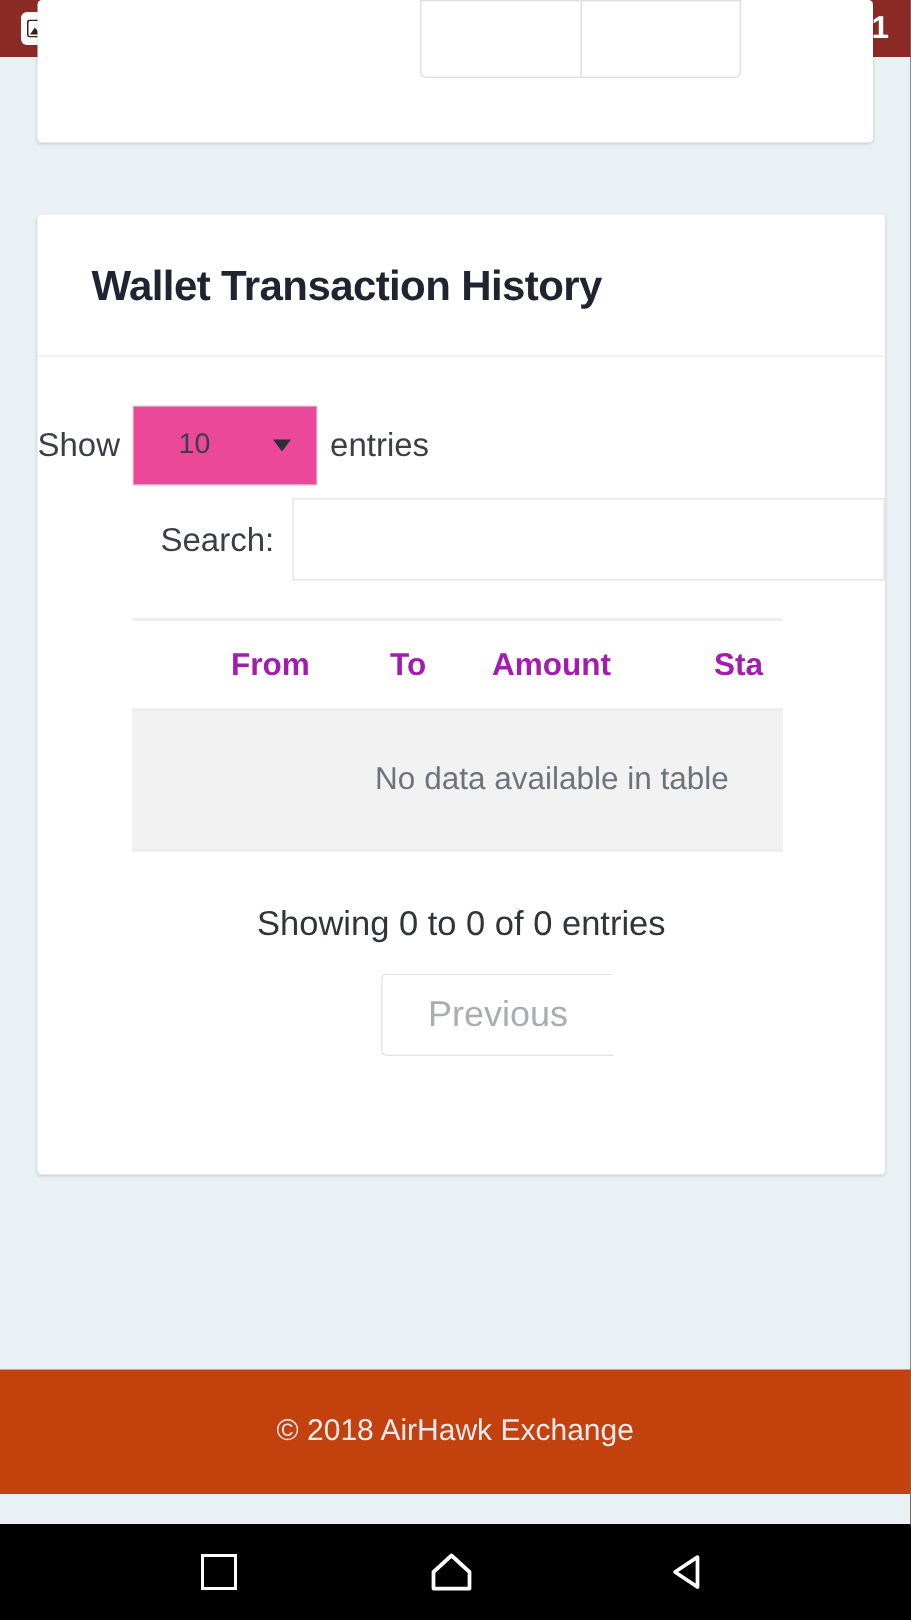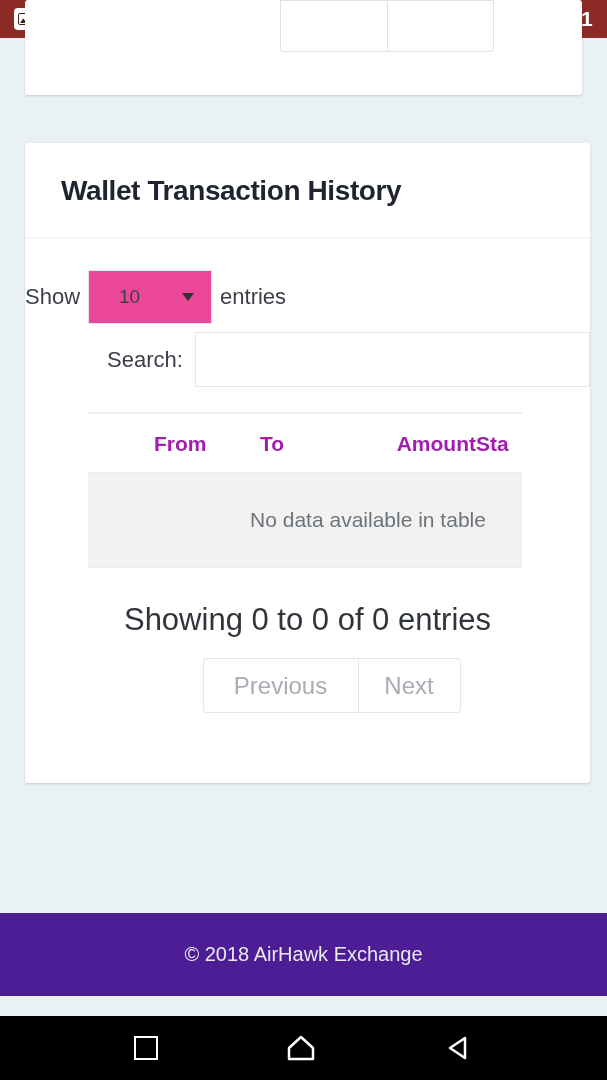--- a/index.html
+++ b/index.html
@@ -107,43 +107,43 @@
   }
   table { border-collapse:collapse; width:560px; table-layout:fixed; }
   th {
     font-size:21px; font-weight:bold; color:#a21caf; text-align:left;
     padding:18px 0 16px 0; border-top:2px solid #eceef0;
     border-bottom:2px solid #eceef0; white-space:nowrap;
   }
   th.c0 { width:66px; }
   th.c1 { width:106px; }
   th.c2 { width:68px; }
-  th.c3 { width:148px;text-align:right; }
+  th.c3 { width:148px; }
   th.c4 { width:172px; }
   td.empty {
     background:#f2f2f2; text-align:center; font-size:21px; color:#6d737a;
     padding:34px 0; border-bottom:2px solid #eceef0;
   }
 
   .info {
-    text-align:center; font-size:31px; color:#30343b; margin-top:34px;
+    text-align:center; font-size:23px; color:#30343b; margin-top:34px;
   }
   .pager { display:flex; justify-content:center; margin-top:20px; padding-left:48px; }
   .pg-btn {
     height:55px; min-width:155px; border:1px solid #e3e5e7; background:#fff;
     display:flex; align-items:center; justify-content:center;
     font-size:24px; color:#a8adb3;
   }
   .pg-btn.prev { border-radius:4px 0 0 4px; border-right:none; }
   .pg-btn.next { border-radius:0 4px 4px 0; min-width:103px; }
 
   
   .footer {
     position:absolute; top:913px; left:0; width:607px; height:83px;
-    background:#4c1d95; display:flex; align-items:center; justify-content:center;
+    background:#c2410c; display:flex; align-items:center; justify-content:center;
   }
   .footer span { color:#e8eaee; font-size:20px; }
 
   
   .navbar {
     position:absolute; top:1016px; left:0; width:607px; height:64px;
     background:#000; display:flex; align-items:center; justify-content:space-around;
     padding:0 70px;
   }
   .nav-recent { width:24px; height:24px; border:2.5px solid #fff; }
@@ -233,21 +233,20 @@
                 <td class="empty" colspan="5">No data available in table</td>
               </tr>
             </tbody>
           </table>
         </div>
 
         <div class="info">Showing 0 to 0 of 0 entries</div>
 
         <div class="pager">
           <div class="pg-btn prev">Previous</div>
-          <div class="pg-btn next">Next</div>
         </div>
 
       </div>
     </div>
   </div>
 
   <div class="footer">
     <span>© 2018 AirHawk Exchange</span>
   </div>
 

